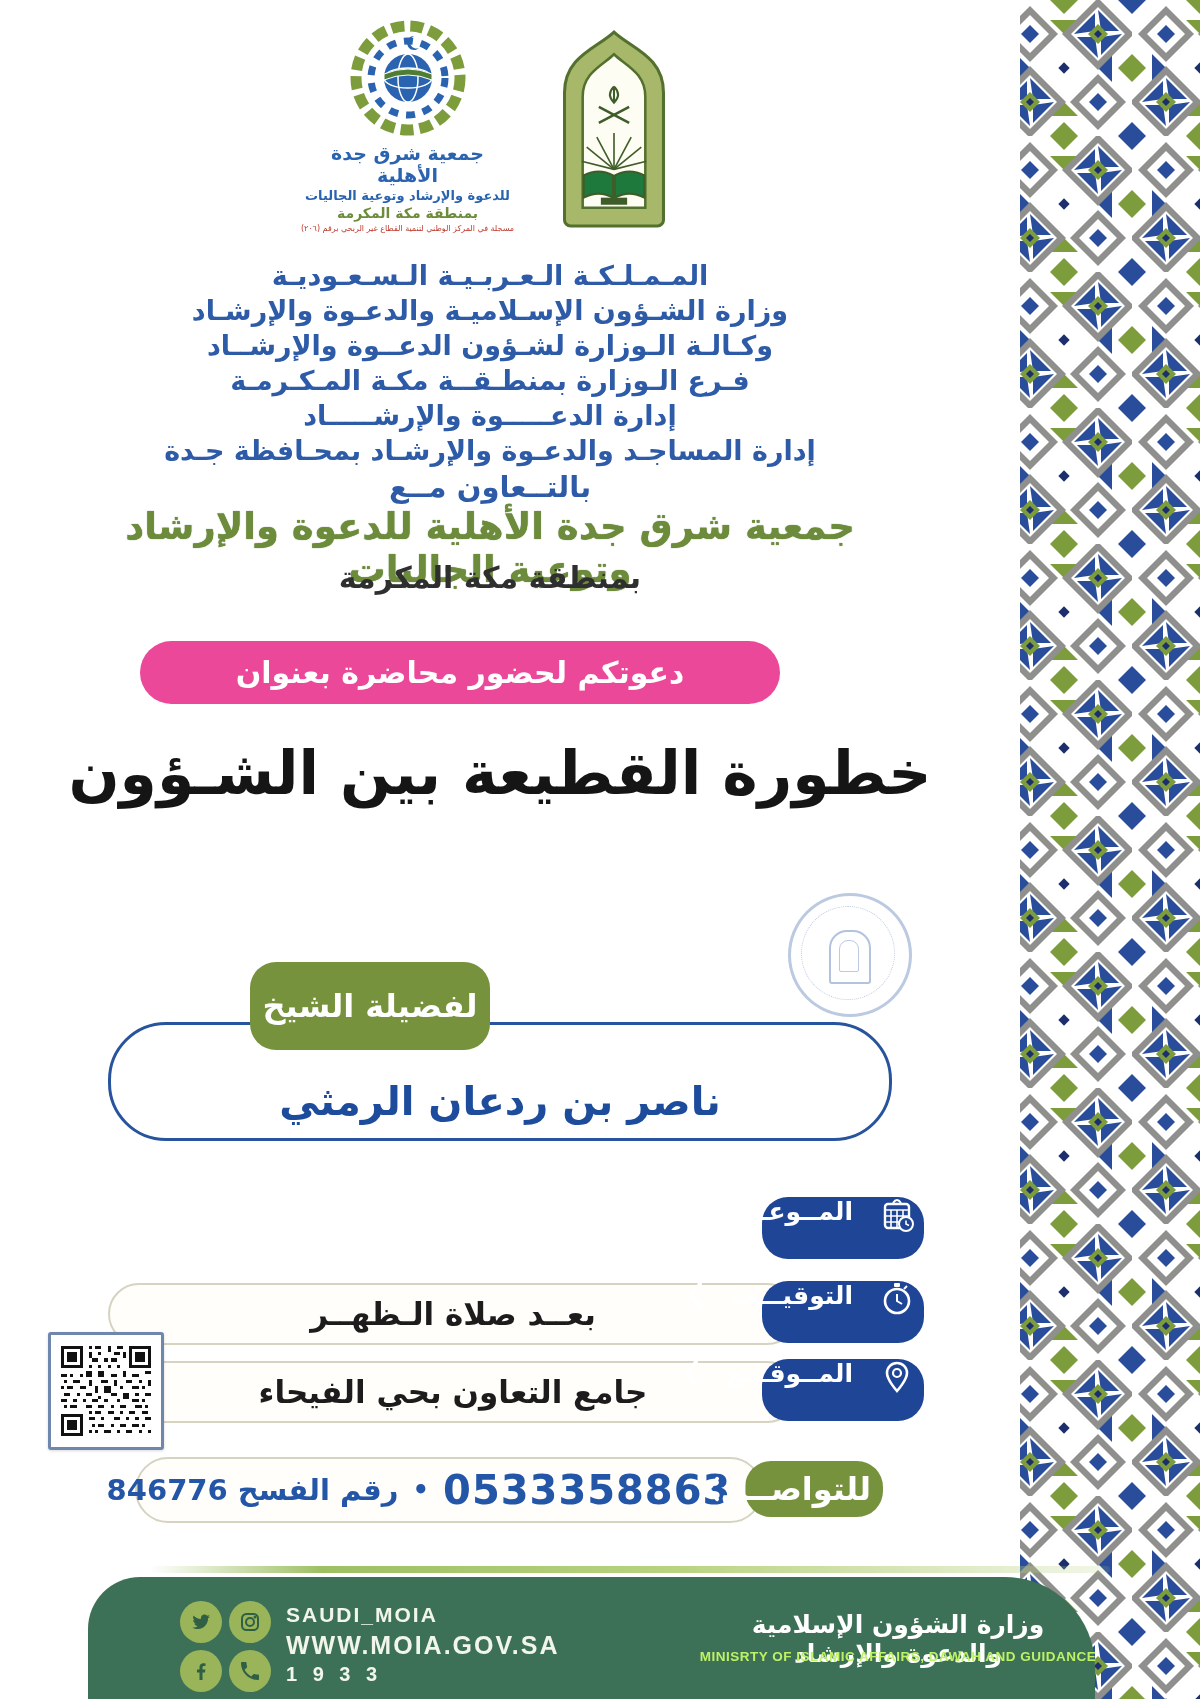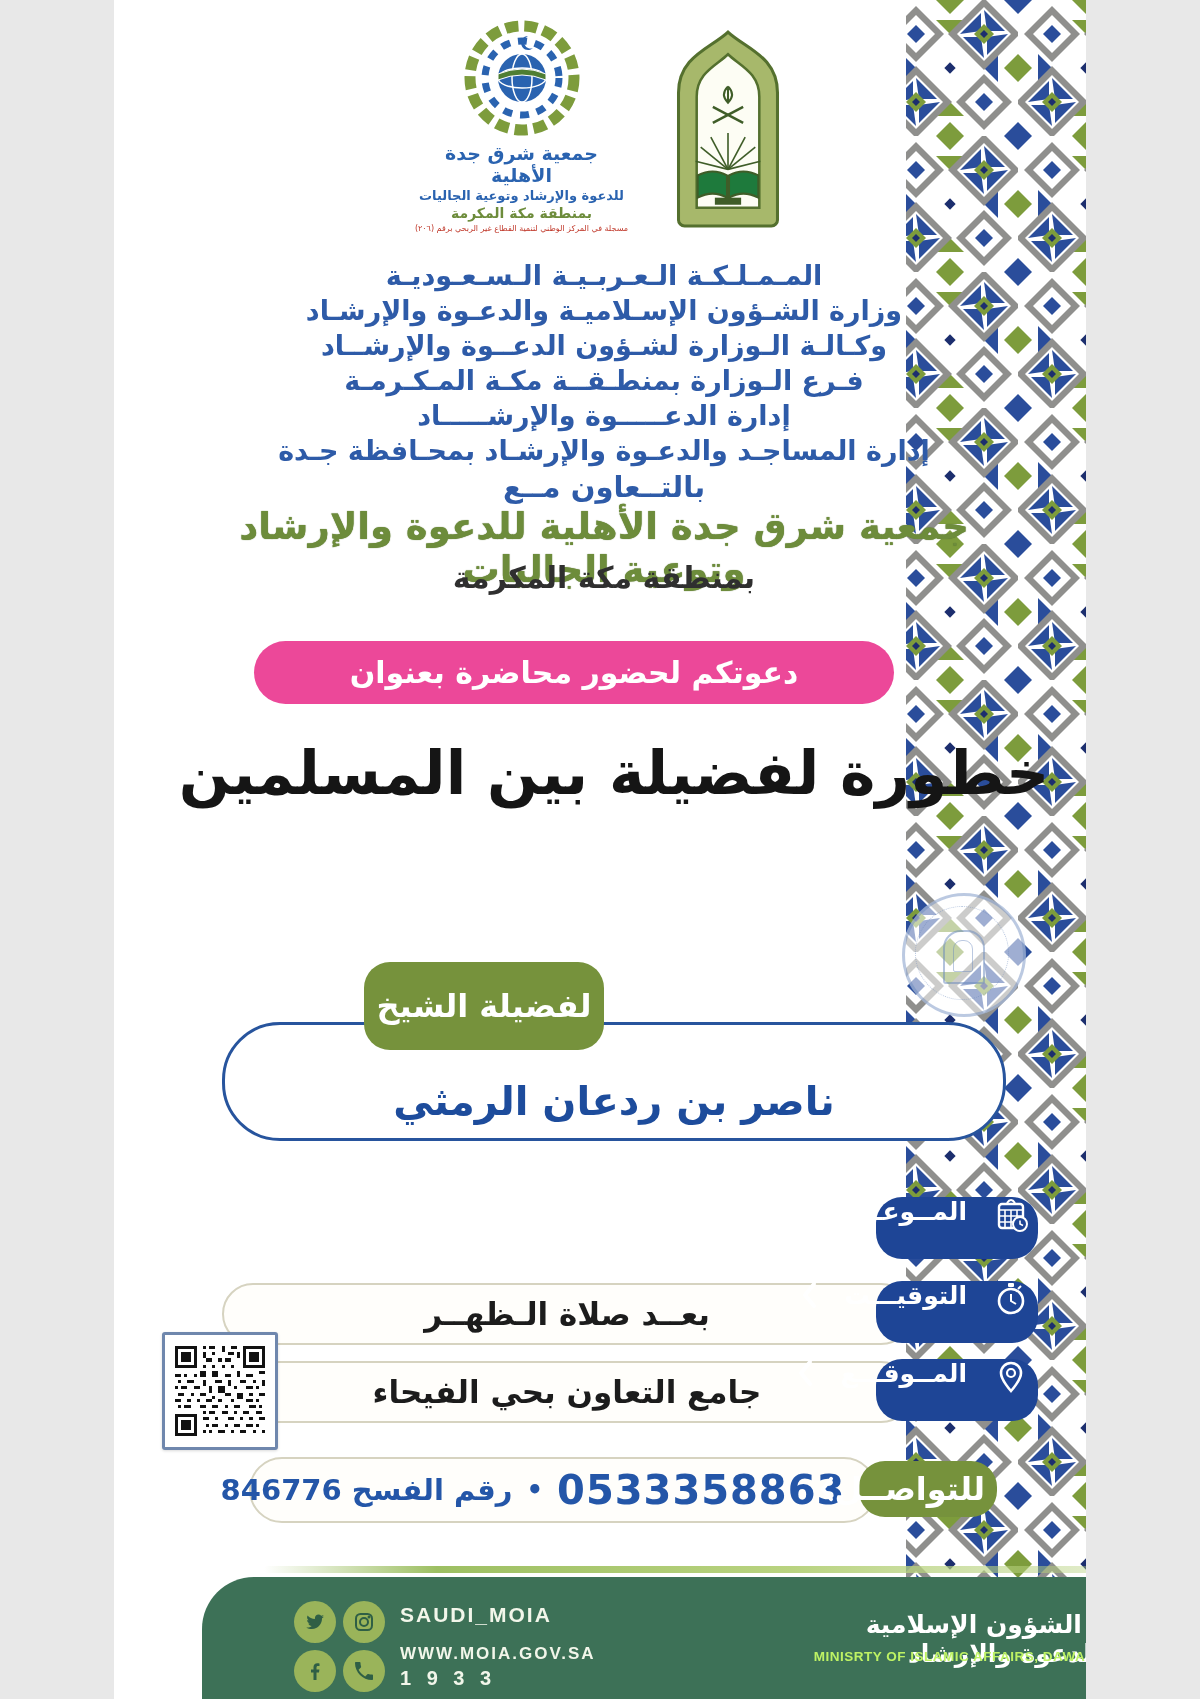--- a/index.html
+++ b/index.html
@@ -1,17 +1,17 @@
 <!DOCTYPE html>
 <html lang="ar"><head>
 <meta charset="utf-8">
 <style>
   html,body{margin:0;padding:0;background:#e8e8e8;}
   #poster{
-    position:relative;width:972px;height:1699px;background:#ffffff;
+    position:relative;width:1200px;height:1699px;background:#ffffff;
     overflow:hidden;margin:0 auto;
     font-family:"DejaVu Sans",sans-serif;
   }
   [dir=rtl]{direction:rtl;}
   .abs{position:absolute;}
   
   .assoc-logo{left:300px;top:18px;width:215px;text-align:center;}
   .assoc-logo .l1{color:#2a63b0;font-weight:bold;font-size:19px;margin-top:4px;}
   .assoc-logo .l2{color:#2a63b0;font-weight:bold;font-size:13px;margin-top:2px;}
   .assoc-logo .l3{color:#6d8c3b;font-weight:bold;font-size:14px;margin-top:2px;}
@@ -65,21 +65,21 @@
   .qr-card{left:48px;top:1332px;width:110px;height:112px;background:#fff;border:3px solid #6f87ad;border-radius:3px;
     display:flex;align-items:center;justify-content:center;z-index:4;box-shadow:0 1px 3px rgba(0,0,0,.15);}
   
   .footer-line{left:150px;top:1566px;width:960px;height:7px;border-radius:4px;
     background:linear-gradient(90deg,rgba(170,200,110,0) 0%,#9dbf62 18%,#b9d380 55%,rgba(170,200,110,.15) 100%);}
   .footer-band{left:88px;top:1577px;width:1007px;height:122px;background:#3d7157;border-radius:52px 90px 0 0;z-index:1;}
   .social-grid{position:absolute;left:92px;top:24px;display:grid;grid-template-columns:42px 42px;grid-gap:7px;}
   .soc{width:42px;height:42px;border-radius:50%;background:#9ab45a;display:flex;align-items:center;justify-content:center;}
   .footer-text{position:absolute;left:198px;top:26px;color:#f2f6ea;font-family:"Liberation Sans",sans-serif;}
   .footer-text .t1{font-weight:bold;font-size:21px;letter-spacing:2px;}
-  .footer-text .t2{font-weight:bold;font-size:17px;letter-spacing:2px;margin-top:17px;}
+  .footer-text .t2{font-weight:bold;font-size:25px;letter-spacing:2px;margin-top:4px;}
   .footer-text .t3{font-weight:bold;font-size:20px;letter-spacing:5px;margin-top:3px;}
   .ministry-ar{position:absolute;left:620px;top:33px;width:380px;text-align:center;color:#fff;font-weight:bold;font-size:25px;}
   .ministry-en{position:absolute;left:600px;top:72px;width:420px;text-align:center;color:#bef264;
     font-family:"Liberation Sans",sans-serif;font-weight:bold;font-size:13.5px;letter-spacing:.5px;}
   
   .pattern-strip{right:0;top:0;width:180px;height:1699px;z-index:0;}
 </style>
 </head>
 <body>
 
@@ -172,21 +172,21 @@
     <div>إدارة الدعـــــوة والإرشـــــاد</div>
     <div>إدارة المساجـد والدعـوة والإرشـاد بمحـافظة جـدة</div>
   </div>
 
   <div class="abs calligraphy" dir="rtl">جمعية شرق جدة الأهلية للدعوة والإرشاد وتوعية الجاليات</div>
   <div class="abs coop" dir="rtl">بالتــعاون مــع</div>
   <div class="abs calligraphy2" dir="rtl">بمنطقة مكة المكرمة</div>
 
   <div class="abs invite-pill" dir="rtl">دعوتكم لحضور محاضرة بعنوان</div>
 
-  <div class="abs main-title" dir="rtl">خطورة لفضيلة بين المسلمين</div>
+  <div class="abs main-title" dir="rtl">خطورة القطيعة بين الشـؤون</div>
 
   <div class="abs speaker-intro" dir="rtl">لفضيلة الشيخ</div>
   <div class="abs speaker-pill" dir="rtl">
     <span class="speaker-name">ناصر بن ردعان الرمثي</span>
   </div>
   <div class="abs stamp">
     <div class="inner"></div>
       <div class="mihrab"></div>
   </div>
 

